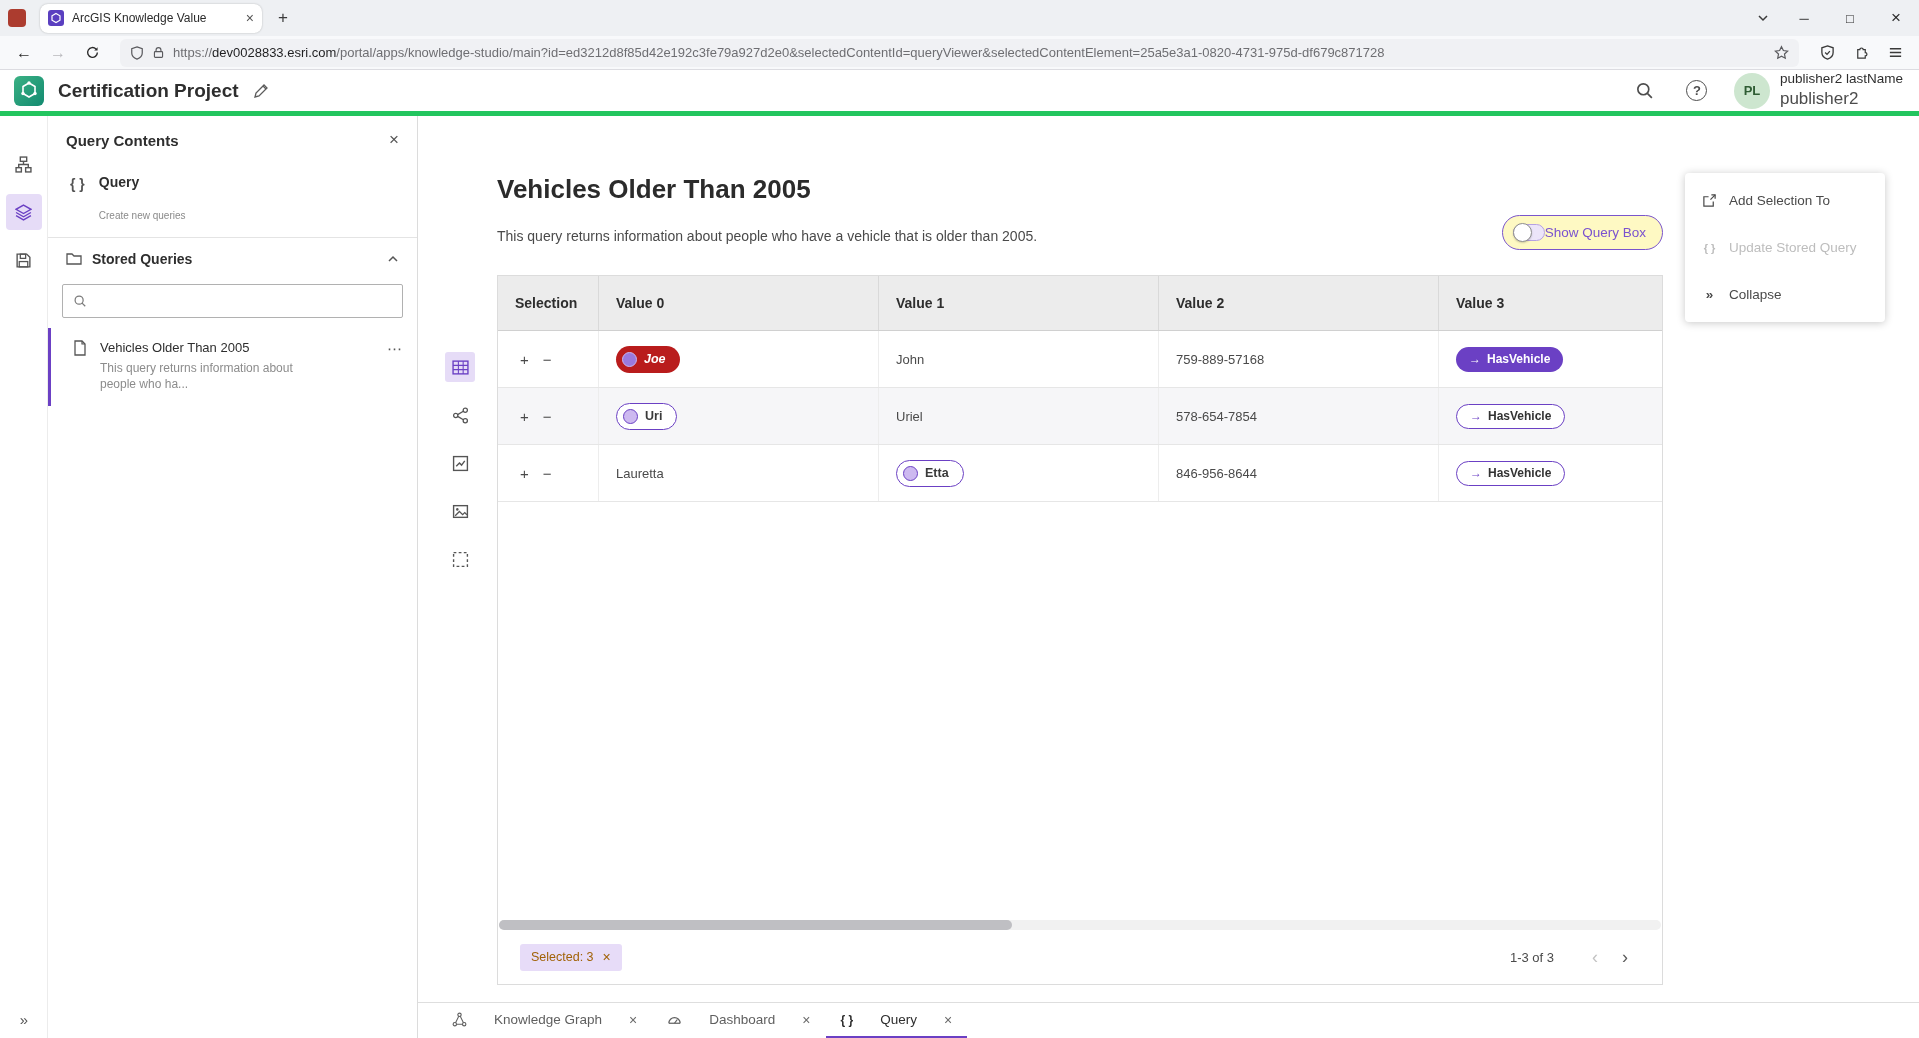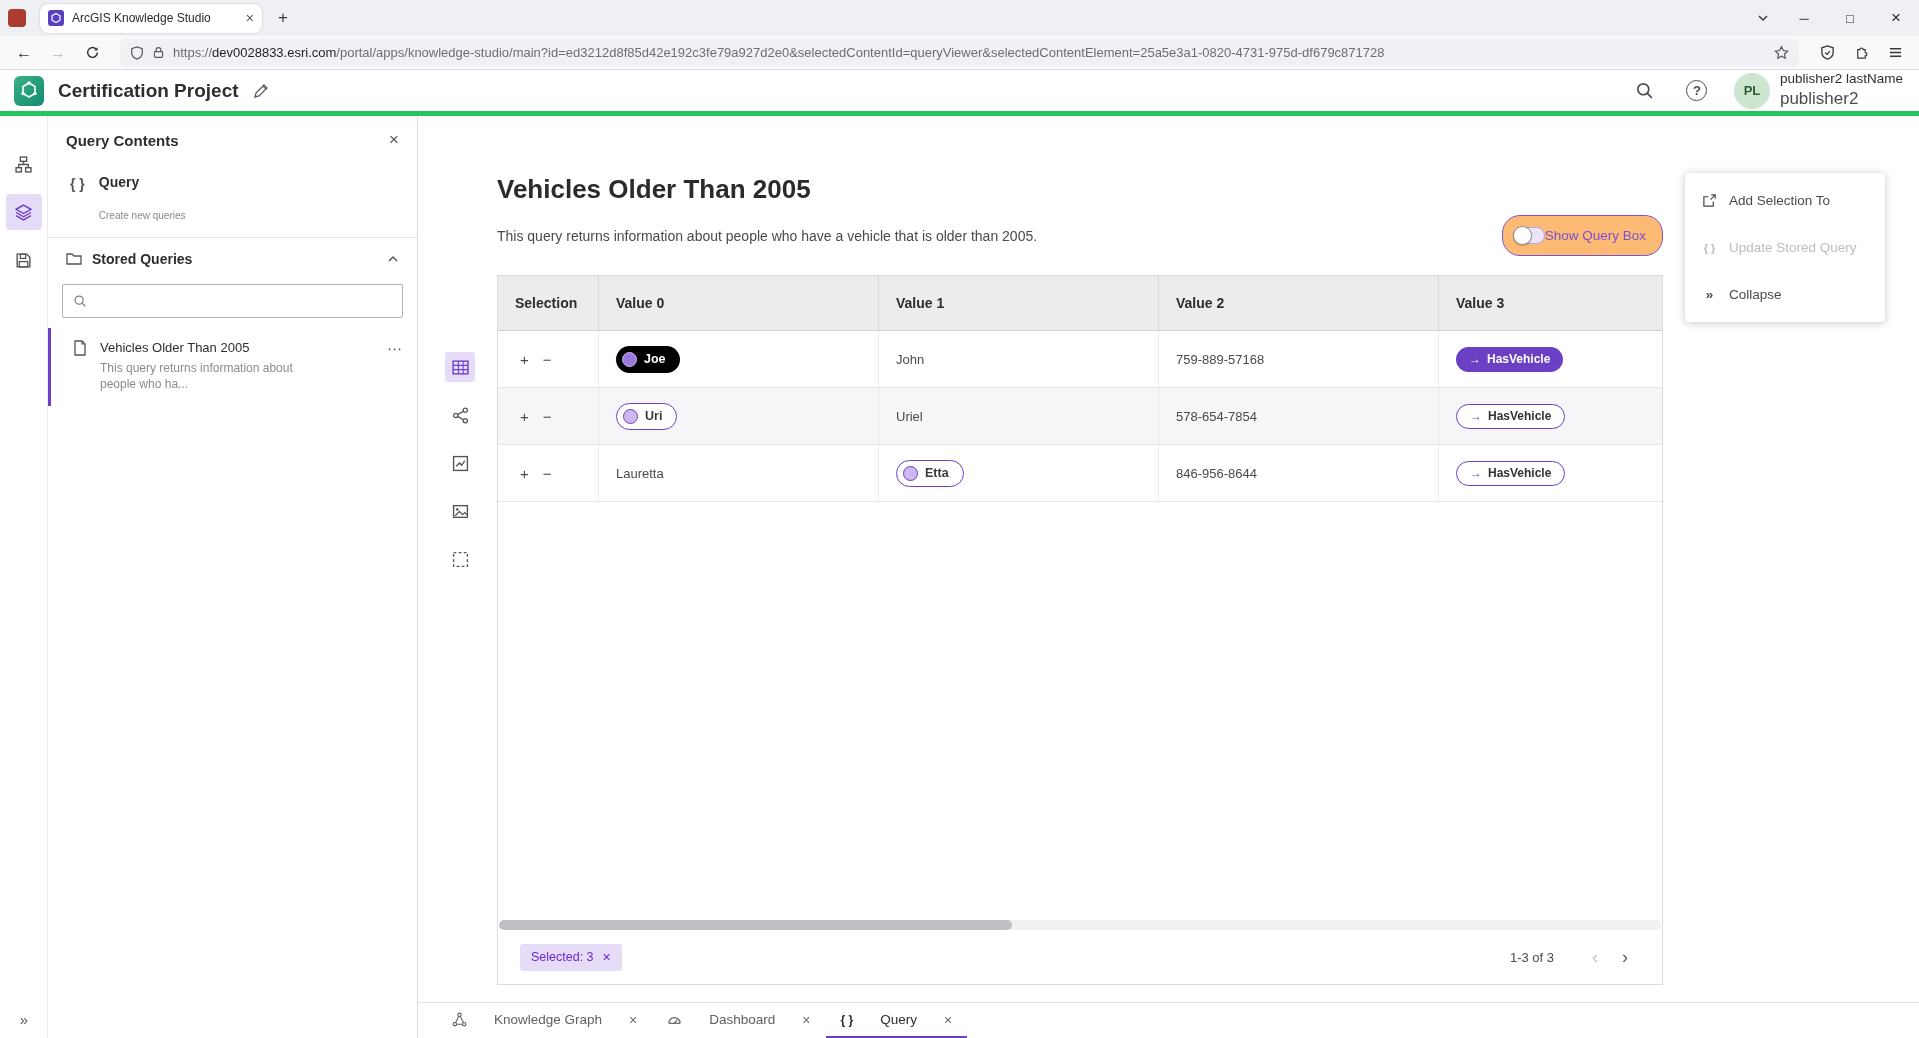--- a/index.html
+++ b/index.html
@@ -62,21 +62,21 @@
   .stored-item { position:relative; display:flex; gap:12px; padding:12px 14px 14px 24px; cursor:pointer; background:#fff; }
   .stored-item::before { content:""; position:absolute; left:0; top:0; bottom:0; width:3px; background:#6b40c4; }
   .si-title { font-size:13px; color:#2e2e2e; }
   .si-desc { font-size:12px; color:#8c8c8c; margin-top:5px; width:208px; line-height:1.35; }
   .si-more { margin-left:auto; color:#555; font-size:15px; letter-spacing:1px; cursor:pointer; }
 
   
   .content { position:absolute; left:418px; top:116px; right:0; bottom:0; background:#fff; }
   .page-title { position:absolute; left:79px; top:58px; font-size:26px; font-weight:700; color:#2b2b2b; }
   .page-sub { position:absolute; left:79px; top:112px; font-size:14px; color:#4a4a4a; }
-  .sqb-toggle { position:absolute; right:256px; top:99px; height:41px; border:1px solid #7a55cc; border-radius:18px; display:flex; align-items:center; gap:0; padding:0 16px 0 10px; cursor:pointer; background:#fdba74; }
+  .sqb-toggle { position:absolute; right:256px; top:99px; height:35px; border:1px solid #7a55cc; border-radius:18px; display:flex; align-items:center; gap:0; padding:0 16px 0 10px; cursor:pointer; background:#fef9c3; }
   .switch { position:relative; width:32px; height:17px; border-radius:9px; background:#ece5f9; border:1px solid #b5a1e3; }
   .knob { position:absolute; left:-1px; top:-2px; width:19px; height:19px; border-radius:50%; background:#fff; border:1px solid #8f8f8f; box-shadow:0 1px 2px rgba(0,0,0,.2); }
   .sqb-label { font-size:13.5px; color:#7a52cf; }
 
   .mini-toolbar { position:absolute; left:27px; top:236px; width:30px; display:flex; flex-direction:column; gap:18px; }
   .mt-ic { width:30px; height:30px; border-radius:3px; display:flex; align-items:center; justify-content:center; color:#555; cursor:pointer; }
   .mt-ic.sel { background:#e6dcf7; color:#6b40c4; }
 
   .table-wrap { position:absolute; left:79px; top:159px; width:1166px; height:710px; border:1px solid #dcdcdc; display:flex; flex-direction:column; background:#fff; }
   .thead { height:55px; background:#ececec; border-bottom:1px solid #d0d0d0; display:flex; align-items:center; }
@@ -84,33 +84,33 @@
   .th:last-child { border-right:none; }
   .c-sel { width:101px; } .c-v0 { width:280px; } .c-v1 { width:280px; } .c-v2 { width:280px; } .c-v3 { flex:1; }
   .trow { height:57px; display:flex; align-items:center; border-bottom:1px solid #e6e6e6; }
   .trow.alt { background:#f6f6f8; }
   .cell { height:100%; display:flex; align-items:center; border-right:1px solid #ededed; padding-left:17px; font-size:13px; color:#4a4a4a; }
   .cell:last-child { border-right:none; }
   .cell.selcell { gap:14px; padding-left:22px; }
   .rowbtn { font-size:15px; color:#4a4a4a; cursor:pointer; }
   .pill-entity { display:inline-flex; align-items:center; gap:7px; height:27px; border-radius:14px; padding:0 14px 0 6px; font-size:12.5px; font-weight:600; cursor:pointer; }
   .pill-dot { width:15px; height:15px; border-radius:50%; }
-  .pill-entity.filled { background:#000000; color:#fff; }
+  .pill-entity.filled { background:#b91c1c; color:#fff;font-style:italic; }
   .pill-entity.filled .pill-dot { background:#9a79dd; border:1px solid #c9b6ef; }
   .pill-entity.outline { background:#fff; border:1px solid #6b40c4; color:#3a3a3a; }
   .pill-entity.outline .pill-dot { background:#cdb9f0; border:1px solid #6b40c4; }
   .pill-rel { display:inline-flex; align-items:center; gap:6px; height:25px; border-radius:13px; padding:0 13px; font-size:12px; font-weight:600; cursor:pointer; }
   .pill-rel.filled { background:#6b40c4; color:#fff; }
   .pill-rel.outline { border:1px solid #6b40c4; color:#333; background:#fff; }
   .pill-rel.outline .rel-arrow { color:#6b40c4; }
   .t-spacer { flex:1; }
   .hscroll { height:10px; background:#f1f1f1; border-radius:5px; margin:0 1px; position:relative; }
   .hthumb { position:absolute; left:0; top:0; height:10px; width:513px; background:#bfbfc3; border-radius:5px; cursor:grab; }
   .tfoot { height:54px; display:flex; align-items:center; padding:0 22px; }
-  .chip { display:inline-flex; align-items:center; gap:9px; height:27px; background:#e7dcf8; color:#6d28d9; border-radius:3px; padding:0 11px; font-size:12.5px; }
+  .chip { display:inline-flex; align-items:center; gap:9px; height:27px; background:#e7dcf8; color:#a16207; border-radius:3px; padding:0 11px; font-size:12.5px; }
   .chip-x { cursor:pointer; font-size:14px; }
   .tf-spacer { flex:1; }
   .pageinfo { font-size:13px; color:#4a4a4a; margin-right:26px; }
   .pg-btn { width:30px; height:30px; display:flex; align-items:center; justify-content:center; font-size:18px; color:#5a5a5a; cursor:pointer; }
   .pg-btn.disabled { color:#c2c2c2; }
 
   
   .tabbar { position:absolute; left:0; right:0; bottom:0; height:36px; border-top:1px solid #dedede; background:#fff; display:flex; align-items:stretch; padding-left:19px; }
   .btab2 { display:flex; align-items:center; gap:27px; padding:0 15px; font-size:13.5px; color:#5f5f5f; cursor:pointer; border-bottom:2px solid transparent; }
   .btab2.active { border-bottom-color:#6b40c4; color:#2e2e2e; }
@@ -128,21 +128,21 @@
 
 <div class="titlebar">
   <div class="app-dot"></div>
   <div class="btab">
     <span>
       <svg width="16" height="16">
           <rect width="16" height="16" rx="3" fill="#5a3fc0"></rect>
           <path d="M8 3.5l4 2.3v4.4L8 12.5l-4-2.3V5.8z" fill="none" stroke="#fff" stroke-width="1.2"></path>
         </svg>
     </span>
-    <span class="btab-title">ArcGIS Knowledge Studio</span>
+    <span class="btab-title">ArcGIS Knowledge Value</span>
     <span class="btab-close">×</span>
   </div>
   <span class="newtab">+</span>
   <div class="tb-spacer"></div>
   <span class="tb-btn">
     <svg width="12" height="12" viewBox="0 0 12 12">
         <path d="M2 4l4 4 4-4" fill="none" stroke="#3a3a3a" stroke-width="1.5"></path>
       </svg>
   </span>
   <span class="win-btn">─</span>

